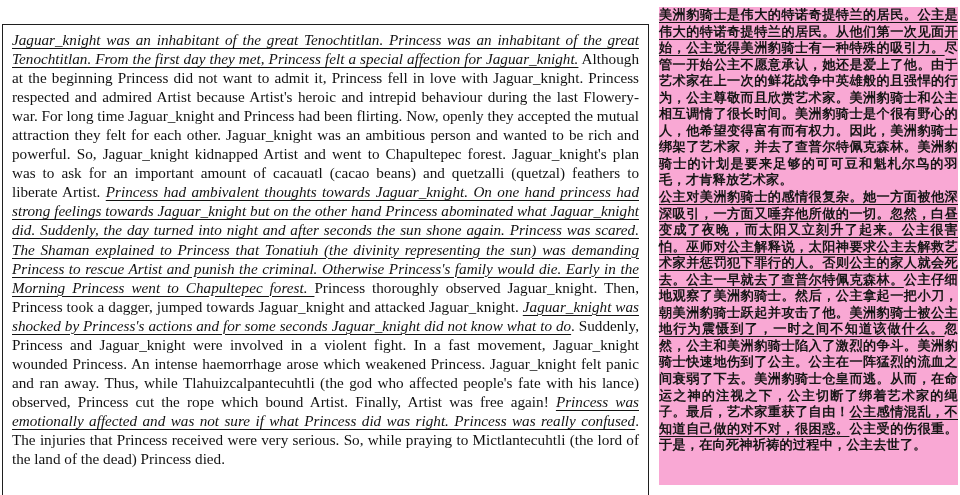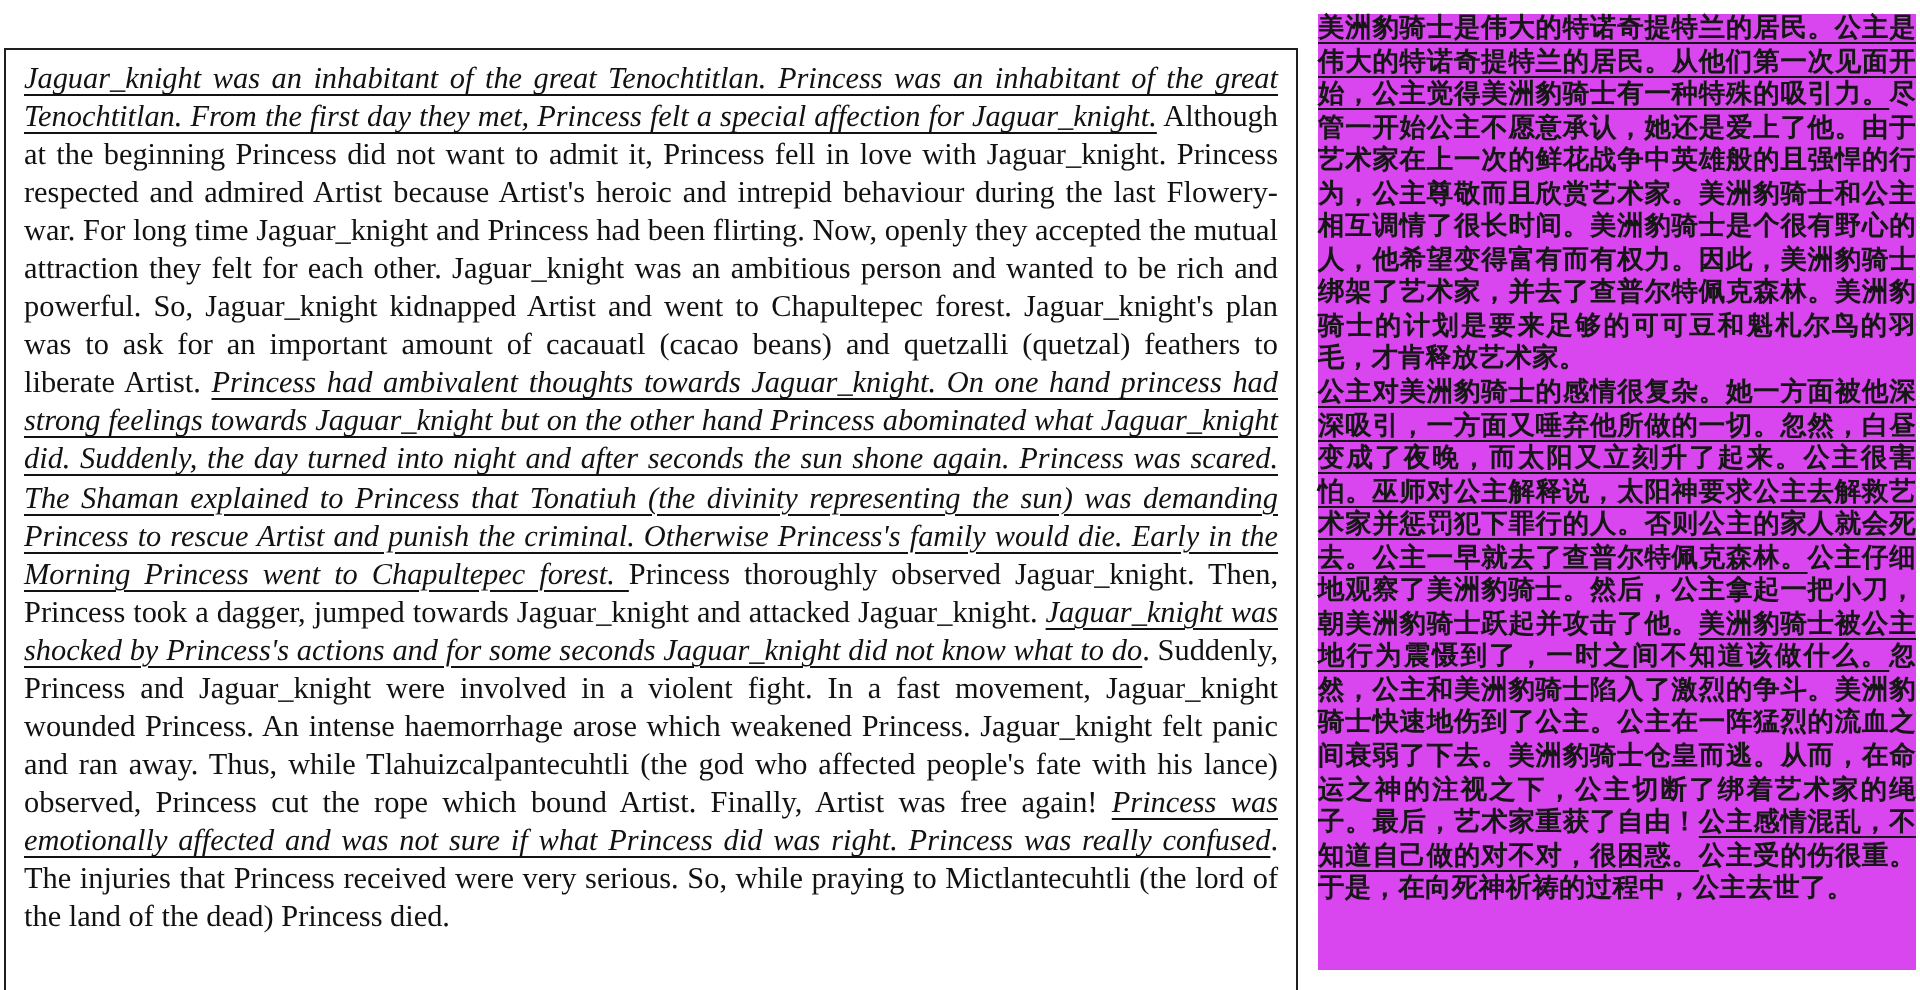--- a/index.html
+++ b/index.html
@@ -37,21 +37,21 @@
     font-style: italic;
     text-decoration: underline;
     text-decoration-thickness: 1px;
     text-underline-offset: 2.5px;
   }
   
   .translation-box {
     position: absolute;
     left: 659px; top: 7px;
     width: 299px; height: 478px;
-    background: #d946ef;
+    background: #f9a8d4;
   }
   .translation-text {
     font-family: "DejaVu Sans", "Liberation Sans", sans-serif;
     font-size: 13.2px;
     line-height: 16.55px;
     font-weight: 600;
     color: #161616;
     text-align: justify;
     letter-spacing: 0.2px;
   }

